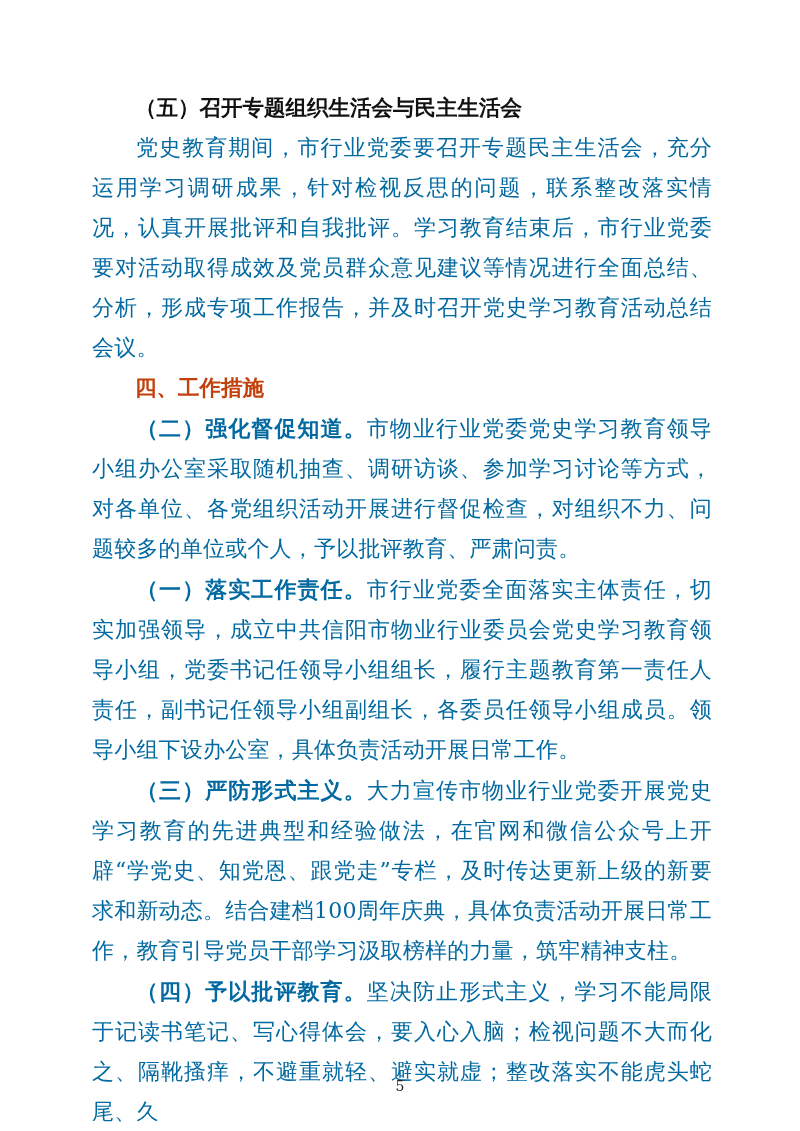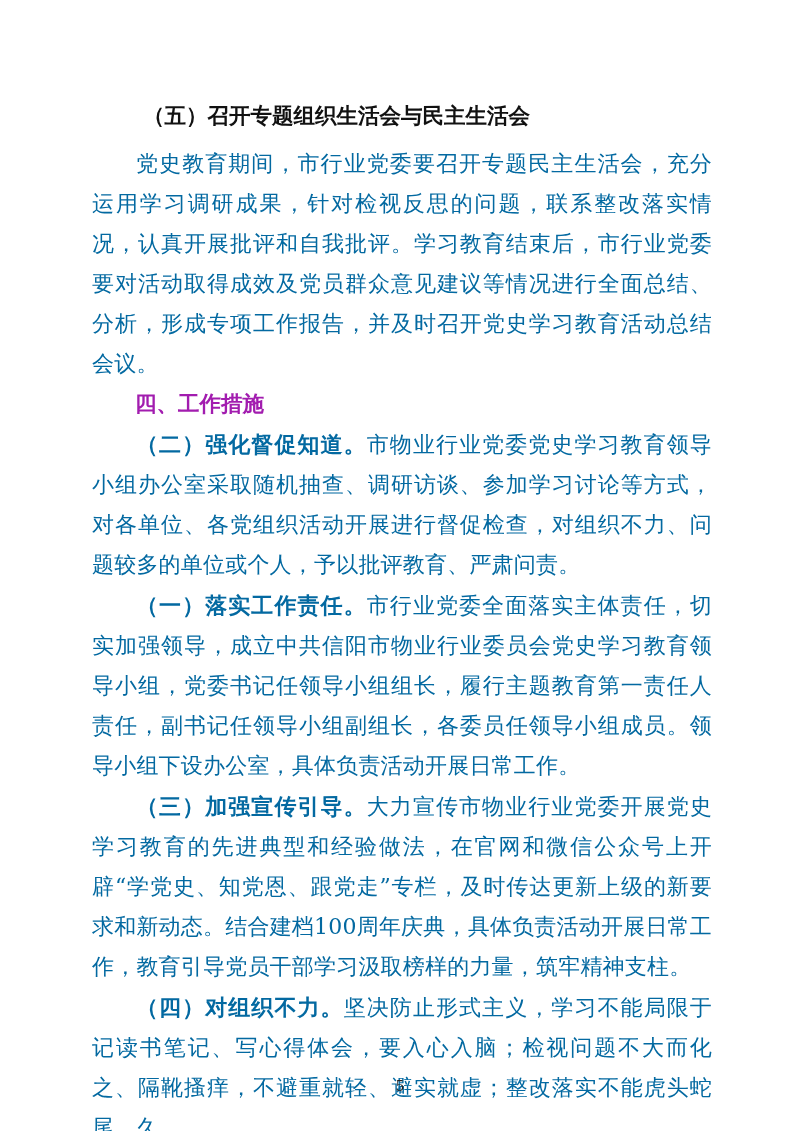--- a/index.html
+++ b/index.html
@@ -35,30 +35,30 @@
     letter-spacing: 0.2px;
   }
   .indent {
     text-indent: 2em;
   }
   .heading-center {
     font-weight: bold;
     text-indent: 2em;
     font-size: 21.5px;
     line-height: 40px;
-    margin: 8px;
+    margin: 0;
     color: #111;
   }
   .heading-sec {
     font-weight: bold;
     text-indent: 2em;
     font-size: 21.5px;
     line-height: 40px;
     margin: 0;
-    color: #a21caf;
+    color: #c2410c;
   }
   .b {
     font-weight: bold;
   }
   .page-number {
     position: absolute;
     left: 0;
     right: 0;
     top: 1078px;
     text-align: center;
@@ -76,20 +76,20 @@
     <p class="heading-center">（五）召开专题组织生活会与民主生活会</p>
 
     <p class="para indent">党史教育期间，市行业党委要召开专题民主生活会，充分运用学习调研成果，针对检视反思的问题，联系整改落实情况，认真开展批评和自我批评。学习教育结束后，市行业党委要对活动取得成效及党员群众意见建议等情况进行全面总结、分析，形成专项工作报告，并及时召开党史学习教育活动总结会议。</p>
 
     <p class="heading-sec">四、工作措施</p>
 
     <p class="para indent"><span class="b">（二）强化督促知道。</span><span>市物业行业党委党史学习教育领导小组办公室采取随机抽查、调研访谈、参加学习讨论等方式，对各单位、各党组织活动开展进行督促检查，对组织不力、问题较多的单位或个人，予以批评教育、严肃问责。</span></p>
 
     <p class="para indent"><span class="b">（一）落实工作责任。</span><span>市行业党委全面落实主体责任，切实加强领导，成立中共信阳市物业行业委员会党史学习教育领导小组，党委书记任领导小组组长，履行主题教育第一责任人责任，副书记任领导小组副组长，各委员任领导小组成员。领导小组下设办公室，具体负责活动开展日常工作。</span></p>
 
-    <p class="para indent"><span class="b">（三）加强宣传引导。</span><span>大力宣传市物业行业党委开展党史学习教育的先进典型和经验做法，在官网和微信公众号上开辟“学党史、知党恩、跟党走”专栏，及时传达更新上级的新要求和新动态。结合建档100周年庆典，具体负责活动开展日常工作，教育引导党员干部学习汲取榜样的力量，筑牢精神支柱。</span></p>
+    <p class="para indent"><span class="b">（三）严防形式主义。</span><span>大力宣传市物业行业党委开展党史学习教育的先进典型和经验做法，在官网和微信公众号上开辟“学党史、知党恩、跟党走”专栏，及时传达更新上级的新要求和新动态。结合建档100周年庆典，具体负责活动开展日常工作，教育引导党员干部学习汲取榜样的力量，筑牢精神支柱。</span></p>
 
-    <p class="para indent"><span class="b">（四）对组织不力。</span><span>坚决防止形式主义，学习不能局限于记读书笔记、写心得体会，要入心入脑；检视问题不大而化之、隔靴搔痒，不避重就轻、避实就虚；整改落实不能虎头蛇尾、久</span></p>
+    <p class="para indent"><span class="b">（四）予以批评教育。</span><span>坚决防止形式主义，学习不能局限于记读书笔记、写心得体会，要入心入脑；检视问题不大而化之、隔靴搔痒，不避重就轻、避实就虚；整改落实不能虎头蛇尾、久</span></p>
 
   </div>
 
   <div class="page-number">5</div>
 </div>
 
 </body></html>

